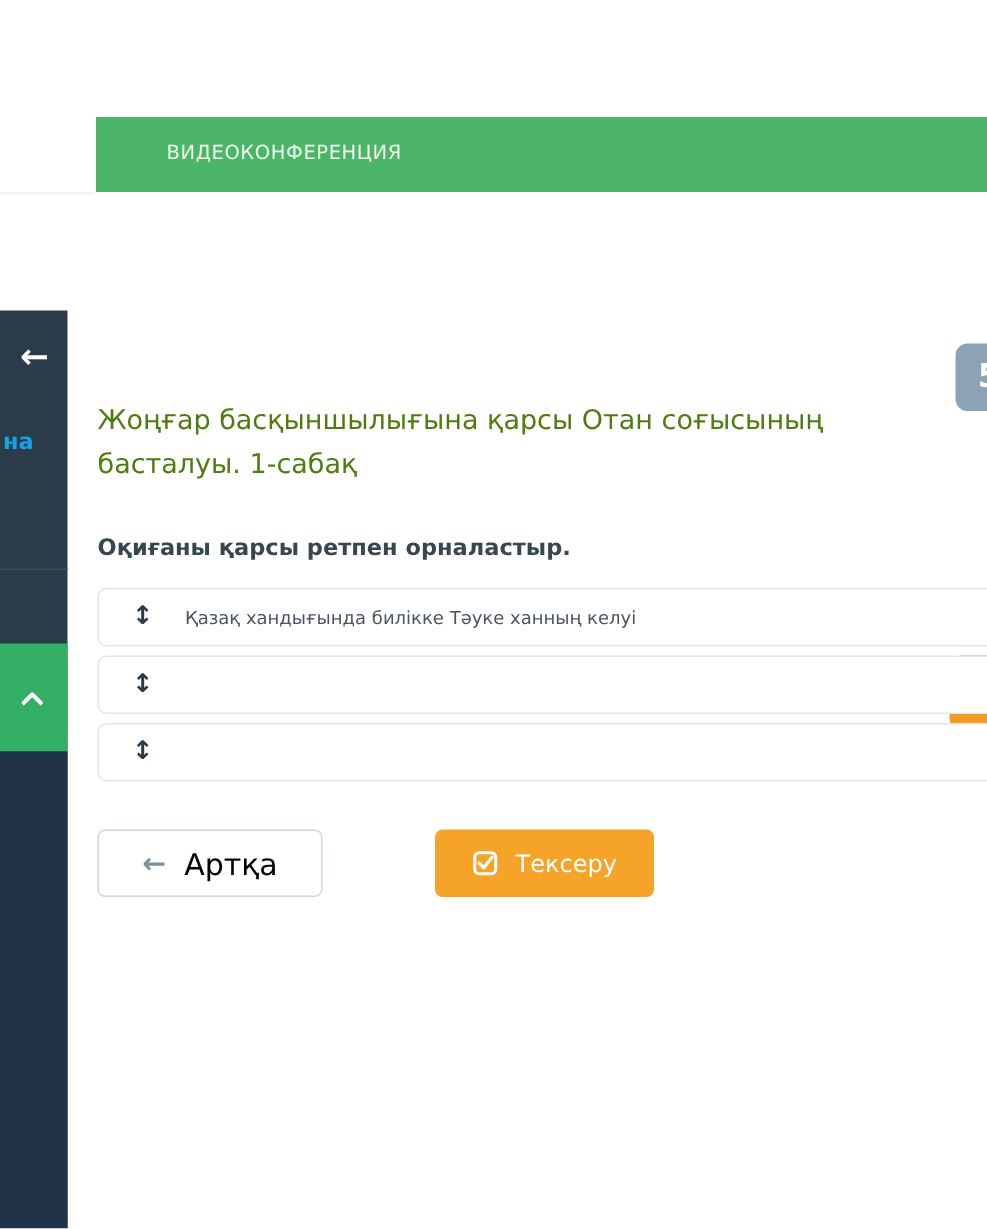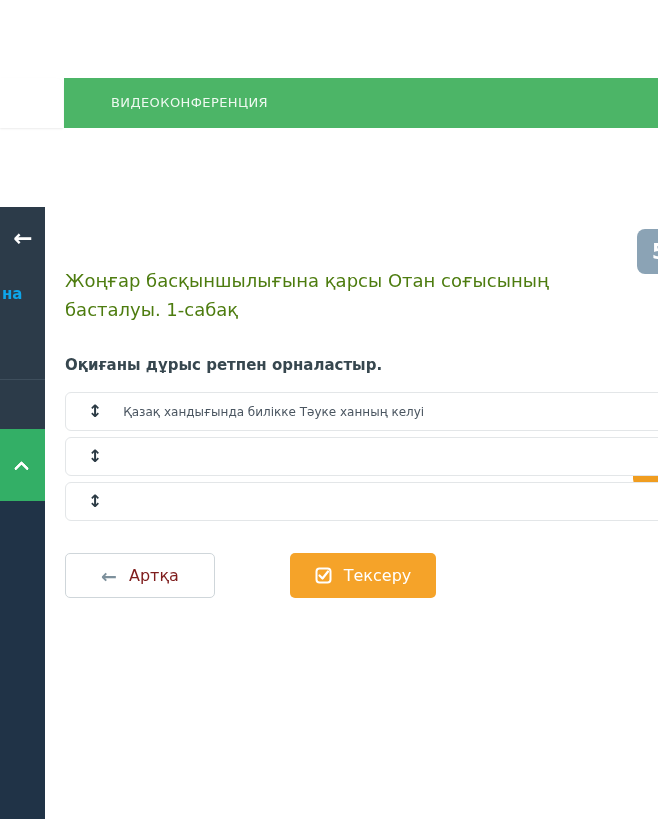--- a/index.html
+++ b/index.html
@@ -199,22 +199,22 @@
     justify-content: center;
     gap: 12px;
     cursor: pointer;
   }
   .btn-back .arrow {
     color: #7d909c;
     font-size: 19px;
     font-weight: bold;
   }
   .btn-back .label {
-    color: #7f1d1d;
-    font-size: 16px;
+    color: #000000;
+    font-size: 20px;
   }
   .btn-check {
     position: absolute;
     left: 290px; top: 553px;
     width: 146px; height: 45px;
     background: #f5a329;
     border: none;
     border-radius: 5px;
     display: flex;
     align-items: center;
@@ -247,21 +247,21 @@
       <span class="chevron-up"></span>
     </div>
     <div class="sidebar-bottom"></div>
   </div>
 
   <div class="badge-top">5</div>
   <div class="badge-orange">△</div>
 
   <div class="lesson-title">Жоңғар басқыншылығына қарсы Отан соғысының басталуы. 1-сабақ</div>
 
-  <div class="lesson-instruction">Оқиғаны дұрыс ретпен орналастыр.</div>
+  <div class="lesson-instruction">Оқиғаны қарсы ретпен орналастыр.</div>
 
   <div class="order-list">
     <div class="order-item">
       <span class="drag-handle">↕</span>
       <span class="order-item-label">Қазақ хандығында билікке Тәуке ханның келуі</span>
     </div>
     <div class="order-item">
       <span class="drag-handle">↕</span>
     </div>
     <div class="order-item">

